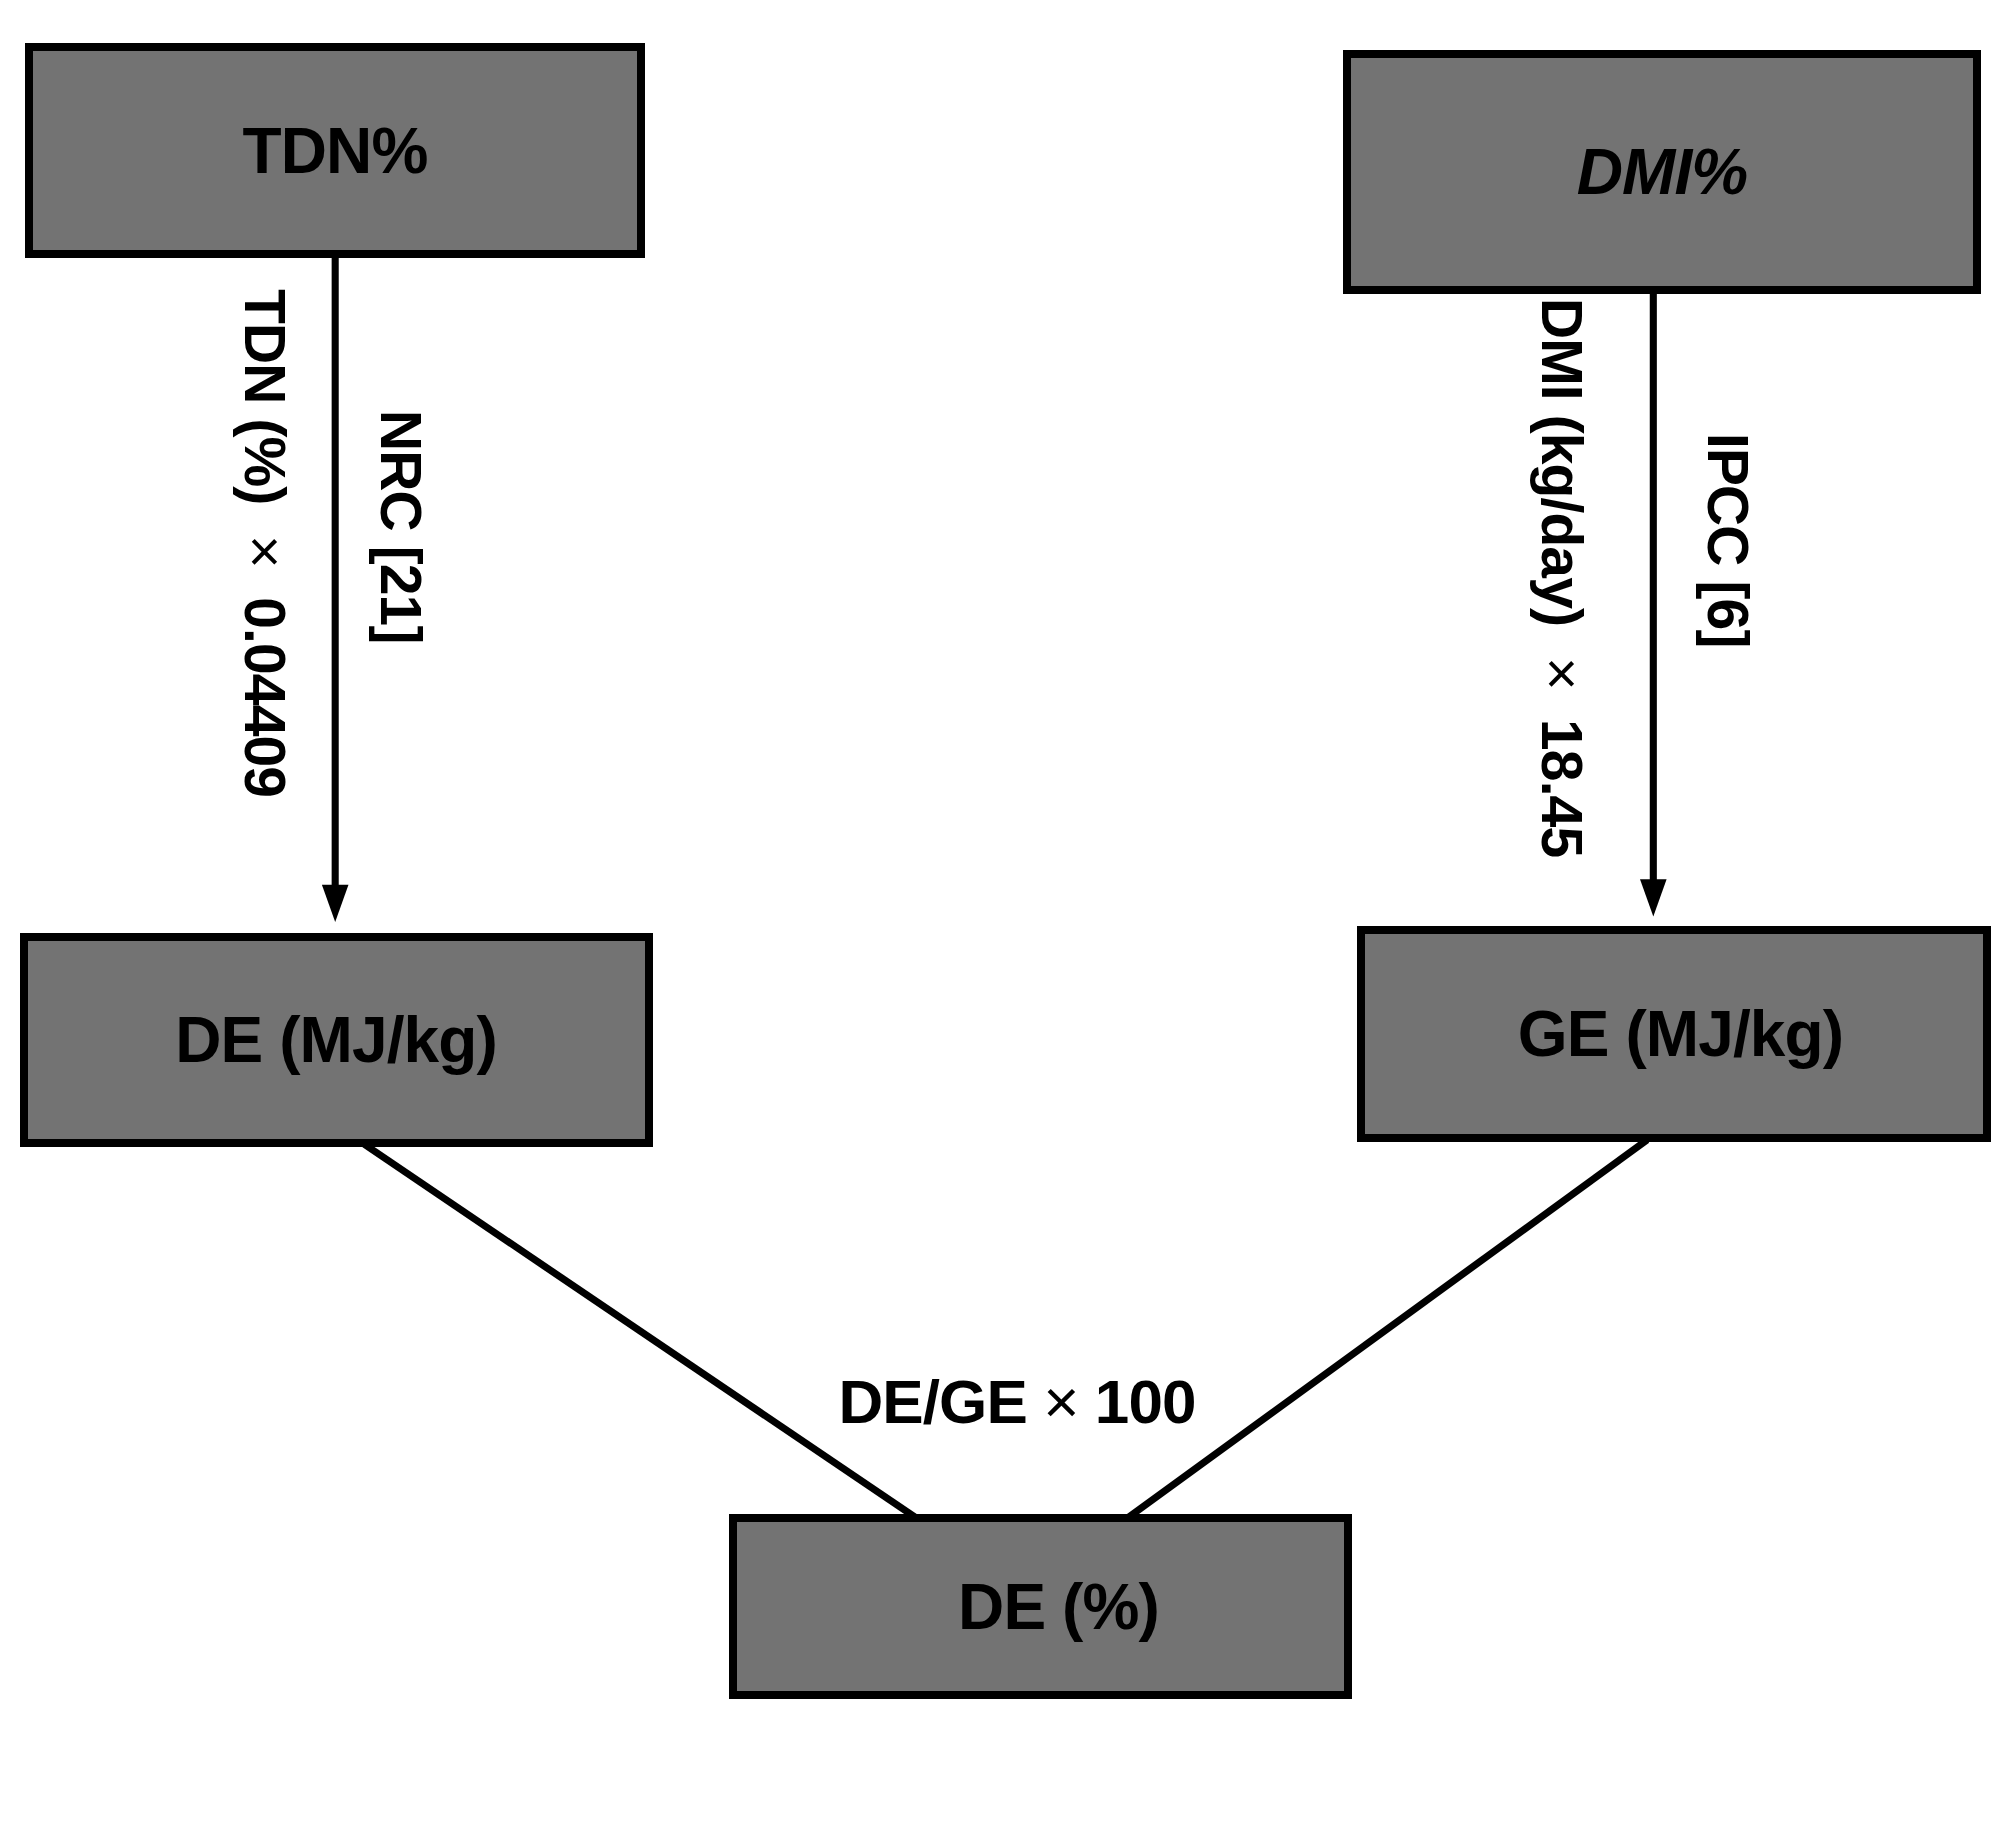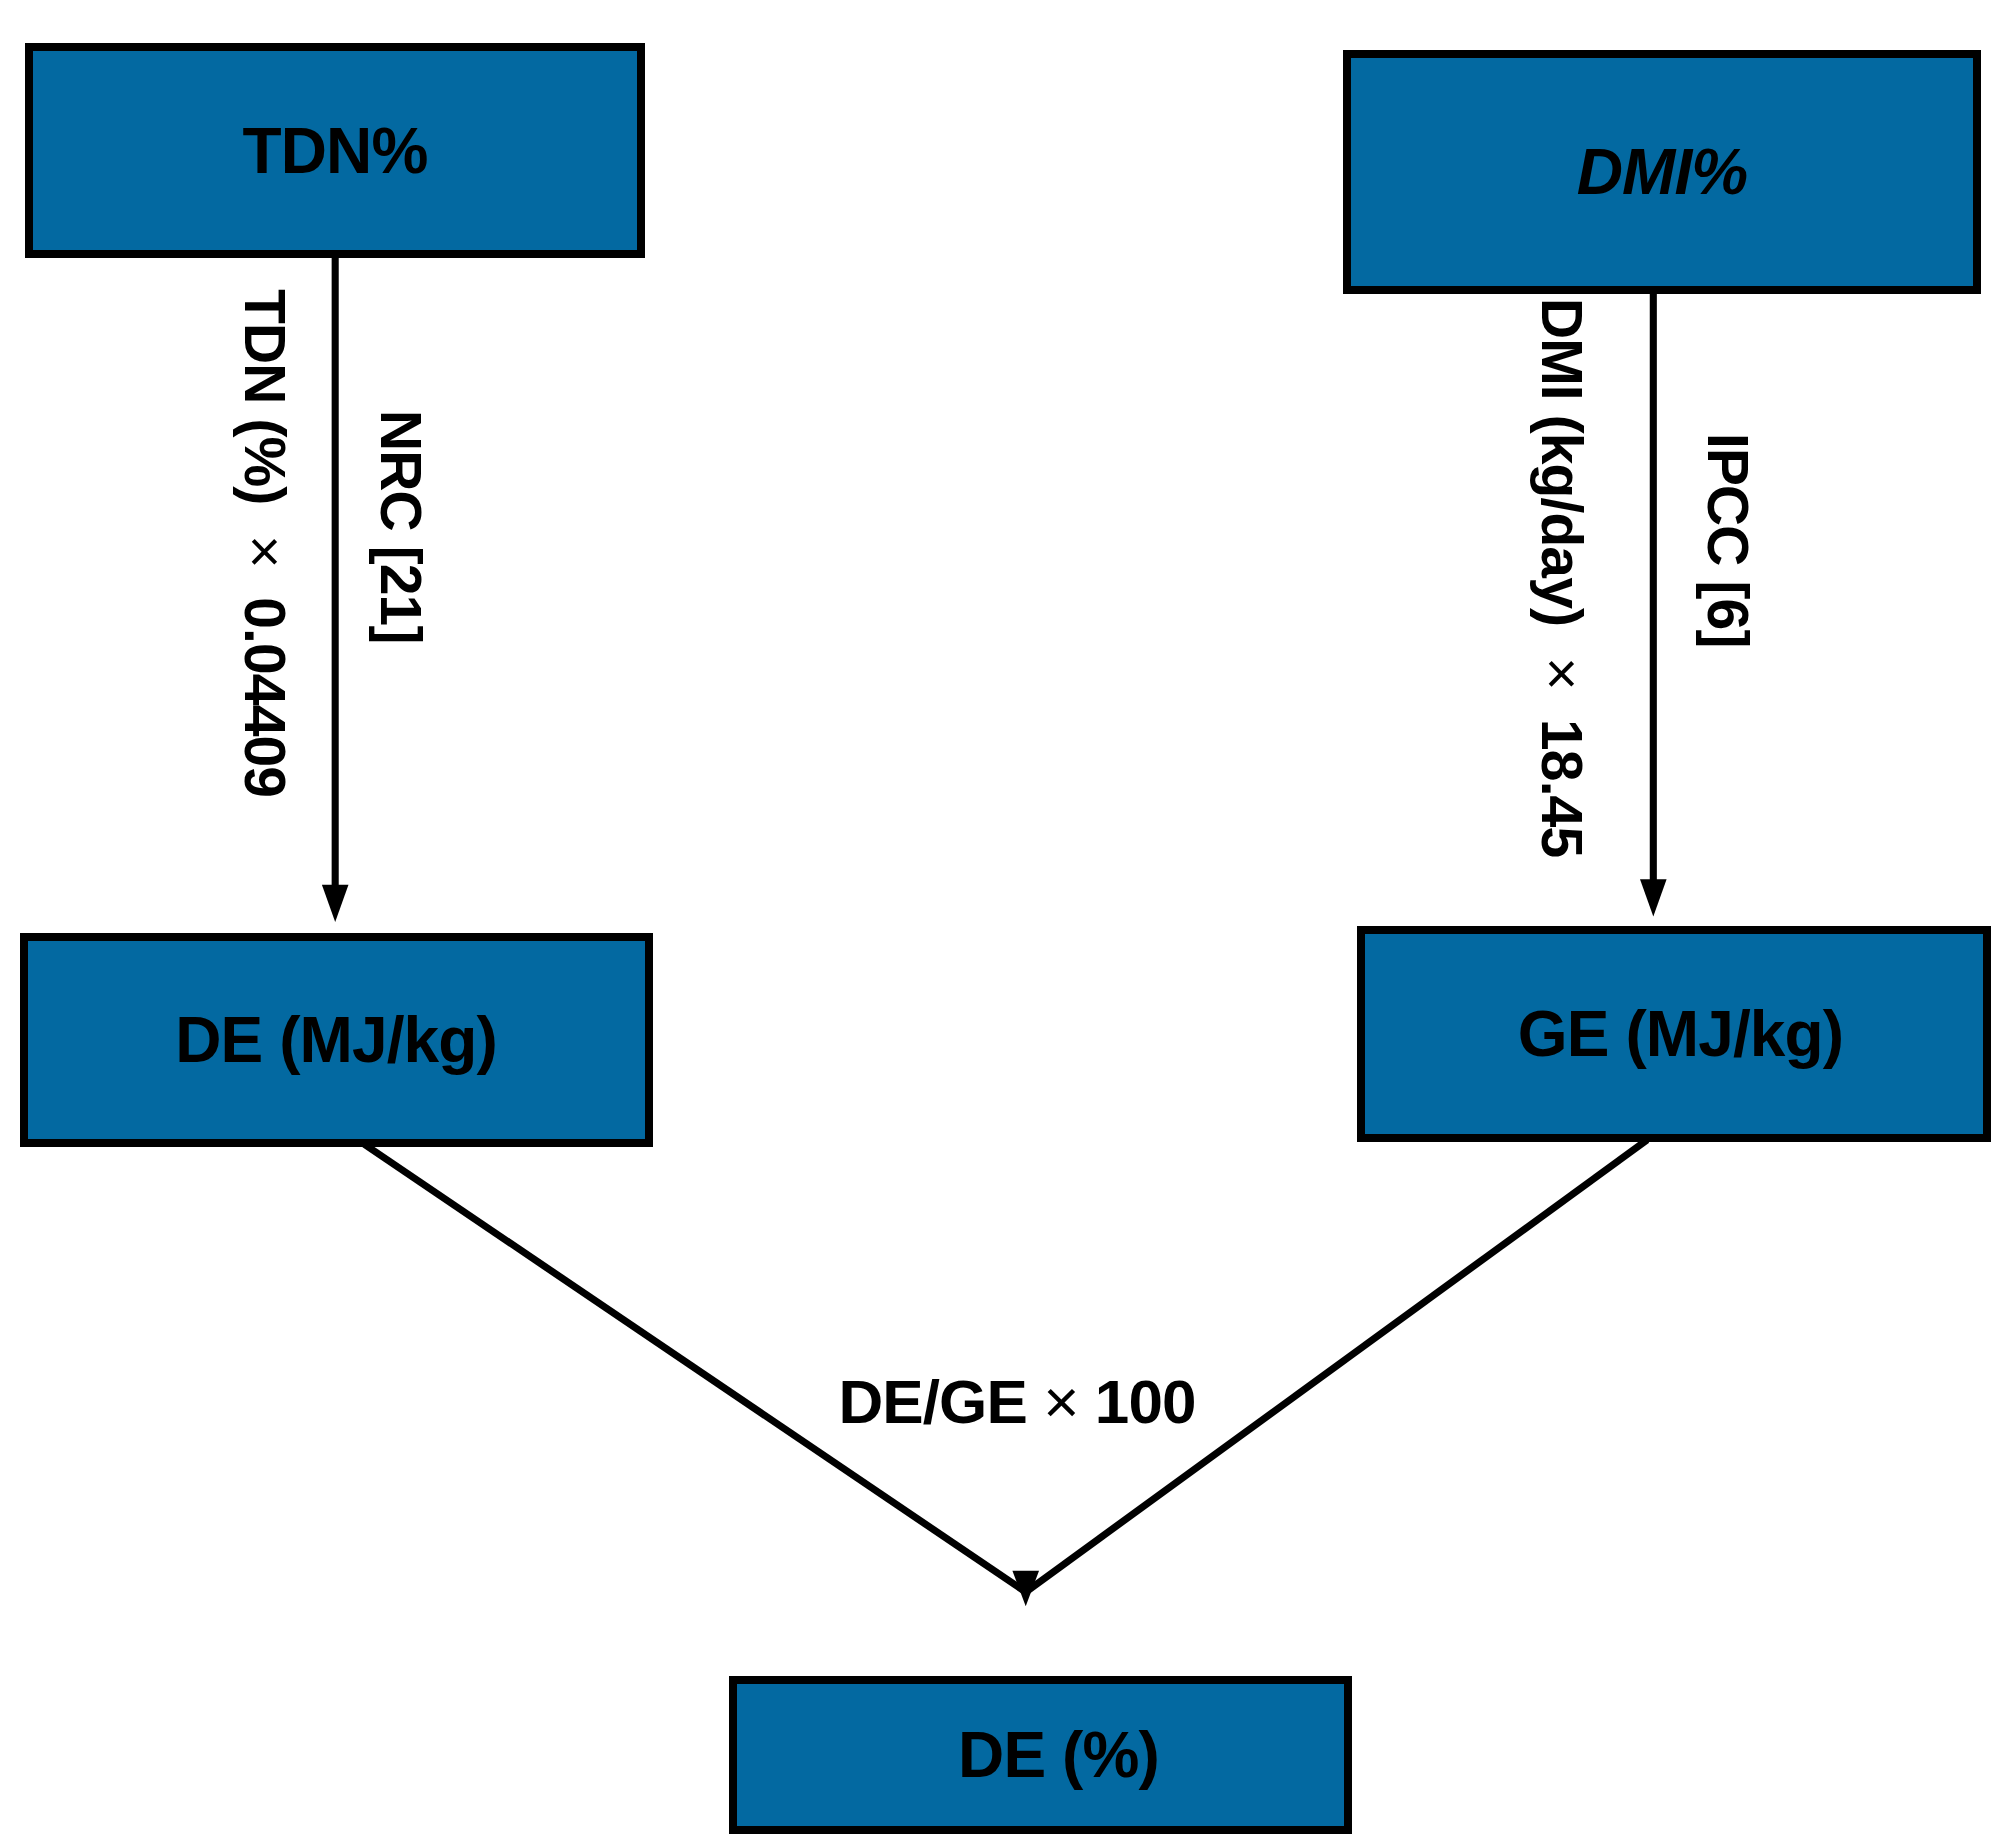--- a/index.html
+++ b/index.html
@@ -20,21 +20,21 @@
     position: absolute;
     left: 0;
     top: 0;
     width: 2008px;
     height: 1842px;
   }
   .node {
     position: absolute;
     box-sizing: border-box;
     border: 8px solid #000000;
-    background: #0369a1;
+    background: #737373;
     display: flex;
     align-items: center;
     justify-content: center;
   }
   .node-label {
     font-size: 64px;
     font-weight: bold;
     white-space: nowrap;
     letter-spacing: -0.9px;
   }
@@ -99,21 +99,21 @@
   </div>
 
   <div class="node" style="left:19.5px; top:933px; width:633px; height:214px;">
     <span class="node-label">DE (MJ/kg)</span>
   </div>
 
   <div class="node" style="left:1357px; top:926px; width:634px; height:216px;padding-left:13px;">
     <span class="node-label">GE (MJ/kg)</span>
   </div>
 
-  <div class="node" style="left:729px; top:1676px; width:623px; height:158px;padding-left:36px;">
+  <div class="node" style="left:729px; top:1514px; width:623px; height:185px;padding-left:36px;">
     <span class="node-label">DE (%)</span>
   </div>
 
   <div class="edge-label-vertical" style="left:264px; top:289px;">TDN (%) <span class="times">×</span> 0.04409</div>
 
   <div class="edge-label-vertical" style="left:400px; top:410px;">NRC [21]</div>
 
   <div class="edge-label-vertical" style="left:1561px; top:298px;">DMI (kg/day) <span class="times">×</span> 18.45</div>
 
   <div class="edge-label-vertical" style="left:1727px; top:433px;">IPCC [6]</div>

